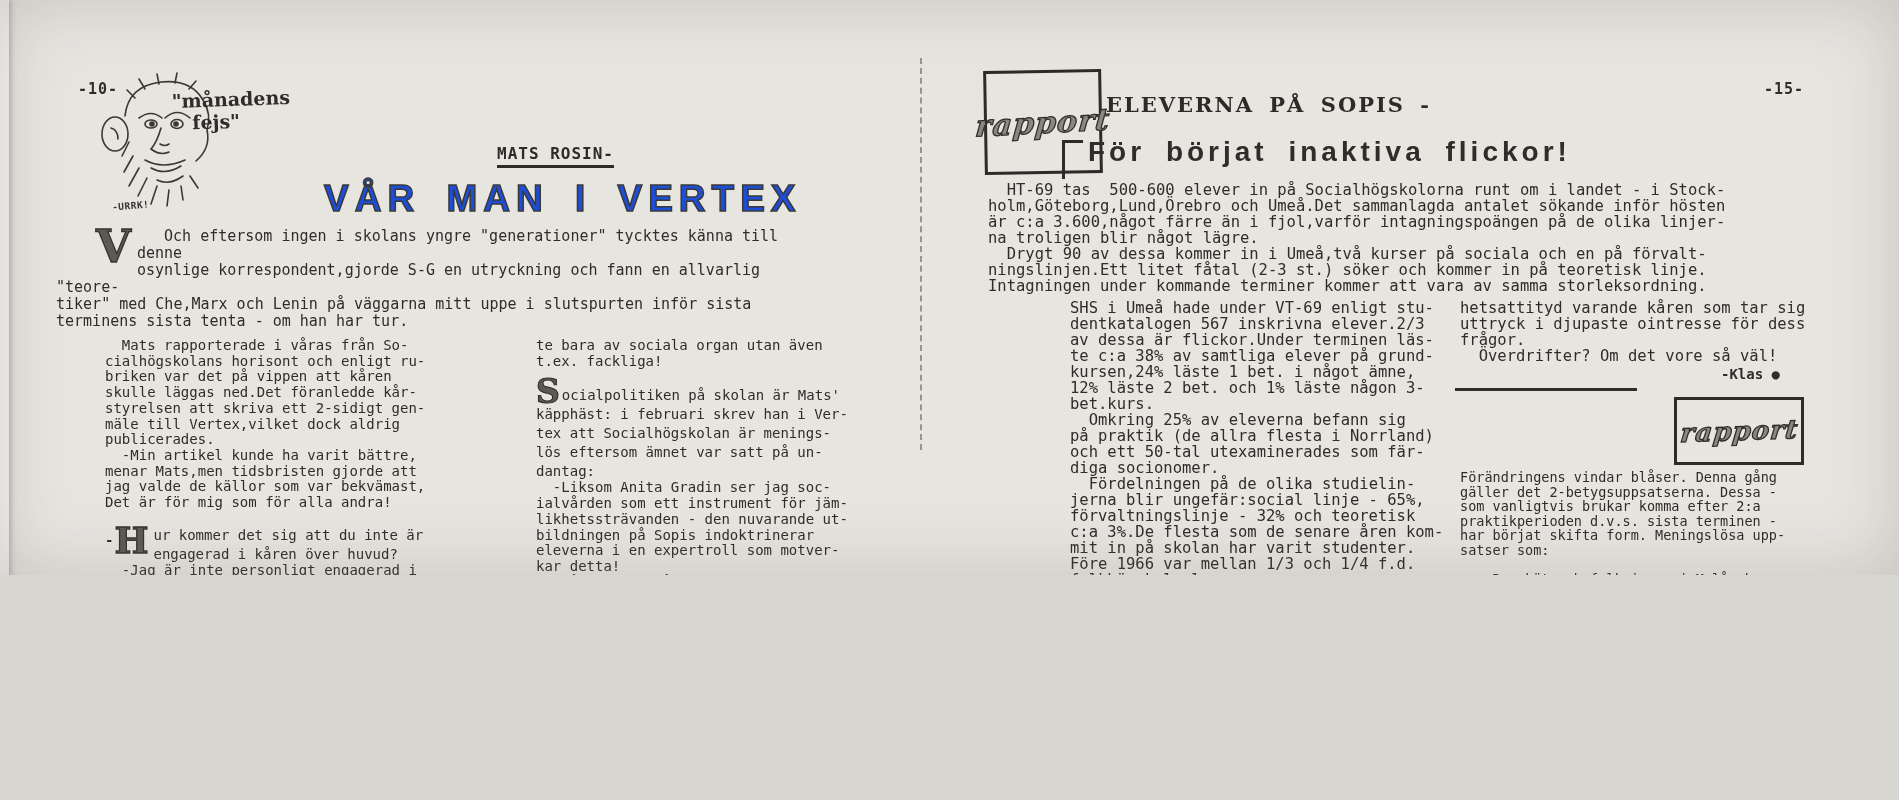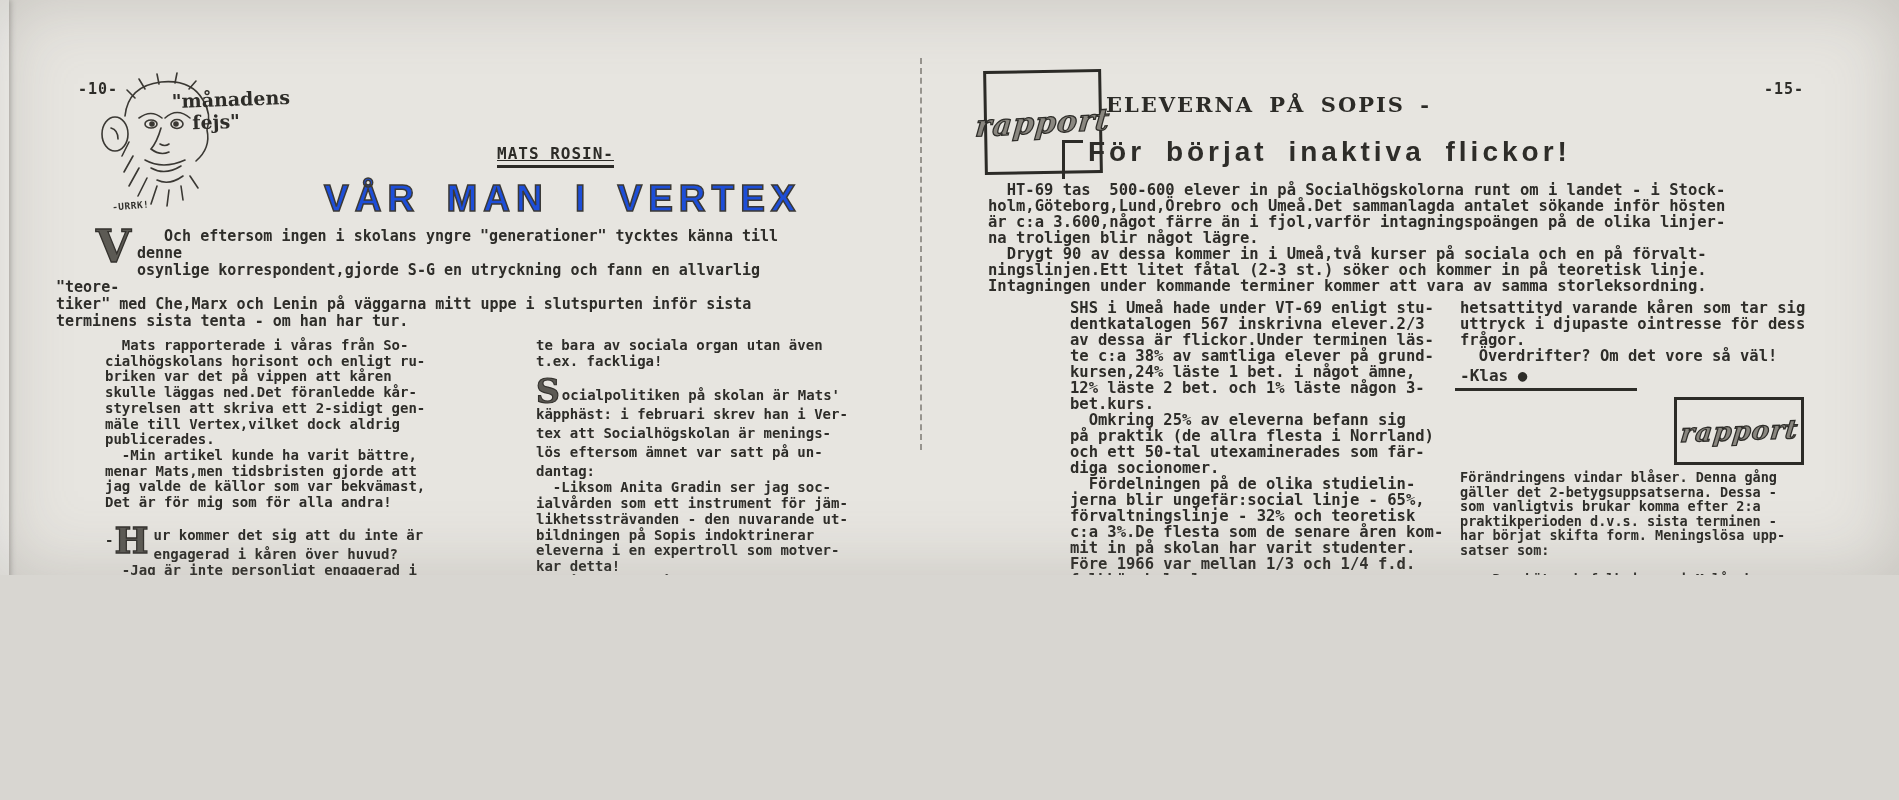--- a/index.html
+++ b/index.html
@@ -10,21 +10,21 @@
   }
   #canvas::after {
     content:""; position:absolute; inset:0; pointer-events:none;
     box-shadow: inset 0 0 70px rgba(110,108,102,0.28);
   }
   .abs { position:absolute; }
   
   .tw {
     white-space:pre-wrap;
     font-family:"DejaVu Sans Mono","Liberation Mono",monospace;
-    font-weight:bold; color:#2e2d29;
+    font-weight:normal; color:#2e2d29;
   }
   .t-intro-l { font-size:15px; line-height:17px; }
   .t-col-l  { font-size:14px;  line-height:15.7px; }
   .t-main-r { font-size:15.5px; line-height:16px; }
   .t-small-r{ font-size:13.5px; line-height:14.5px; }
   .pnum { font-size:15px; font-weight:bold; color:#2e2d29; letter-spacing:1px; }
 
   
   .headline-outline {
     font-family:Liberation Sans, sans-serif; font-weight:bold;
@@ -89,21 +89,21 @@
   }
   .urrk { font-size:9.5px; font-weight:bold; color:#33322e; transform:rotate(-5deg); letter-spacing:0.5px; }
 
   .gutter-fold { border-left:2px dashed #97948e; width:0; }
   .rule-double { border-top:2px solid #2e2d29; border-bottom:2px solid #2e2d29; height:4px; }
   .rule-single { border-top:3px solid #2e2d29; height:0; }
   .edge-strip { left:0; top:0; width:9px; height:800px; background:#f5f4f1; box-shadow:2px 0 5px rgba(120,118,112,0.45); }
 
   .photo { background:#a8a6a1; overflow:hidden; }
   .photo .head { position:absolute; left:16px; top:28px; width:102px; height:74px; background:#34322e; border-radius:50% 50% 0 0; }
-  .sig { font-size:16px; font-weight:bold; color:#2e2d29; font-family:"DejaVu Sans Mono","Liberation Mono",monospace; }
+  .sig { text-align:right; font-size:14px; font-weight:bold; color:#2e2d29; font-family:"DejaVu Sans Mono","Liberation Mono",monospace; }
 </style>
 </head>
 <body>
 
 <div id="canvas">
 
   <div class="abs edge-strip"></div>
   <div class="abs gutter-fold" style="left:920px; top:58px; height:392px;"></div>
 
   <div class="abs pnum" style="left:78px; top:80px;">-10-</div>
@@ -124,21 +124,21 @@
     <path d="M52 96 Q66 104 82 94"></path>
     <path d="M58 108 Q70 114 84 104"></path>
     <path d="M30 70 l-7 14 M34 84 l-9 16 M40 96 l-10 18 M48 106 l-9 18 M58 114 l-6 18 M70 118 l-2 16 M82 114 l2 14 M91 104 l8 12"></path>
     <path d="M36 26 l-8 -8 M46 17 l-6 -10 M60 12 l-2 -10 M76 11 l2 -10 M90 17 l7 -8"></path>
   </svg>
 
   <div class="abs caption-serif" style="left:172px; top:88px;">"månadens
    fejs"</div>
   <div class="abs urrk" style="left:112px; top:200px;">-URRK!</div>
 
-  <div class="abs byline" style="left:497px; top:144px;text-decoration:underline;">MATS ROSIN-</div>
+  <div class="abs byline" style="left:497px; top:144px;">MATS ROSIN-</div>
   <div class="abs headline-outline" style="left:324px; top:178px;">VÅR MAN I VERTEX</div>
 
   <div class="abs" style="left:56px; top:228px; width:730px;">
     <div style="margin-left:40px;">
       <span class="dcap dcap-v">V</span>
     </div>
     <div class="tw t-intro-l">   Och eftersom ingen i skolans yngre "generationer" tycktes känna till denne
 osynlige korrespondent,gjorde S-G en utryckning och fann en allvarlig "teore-
 tiker" med Che,Marx och Lenin på väggarna mitt uppe i slutspurten inför sista
 terminens sista tenta - om han har tur.</div>

